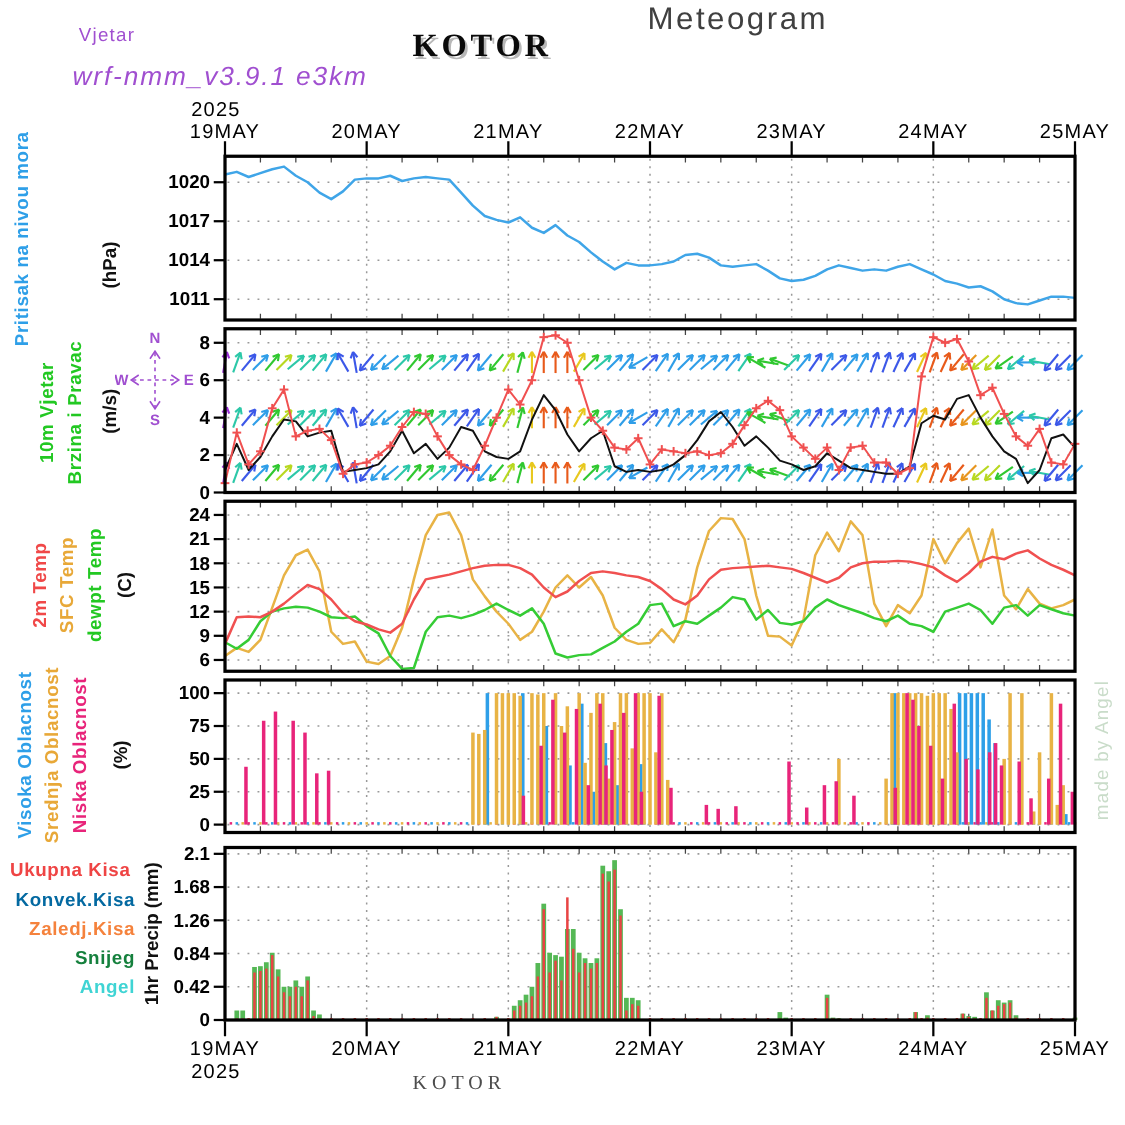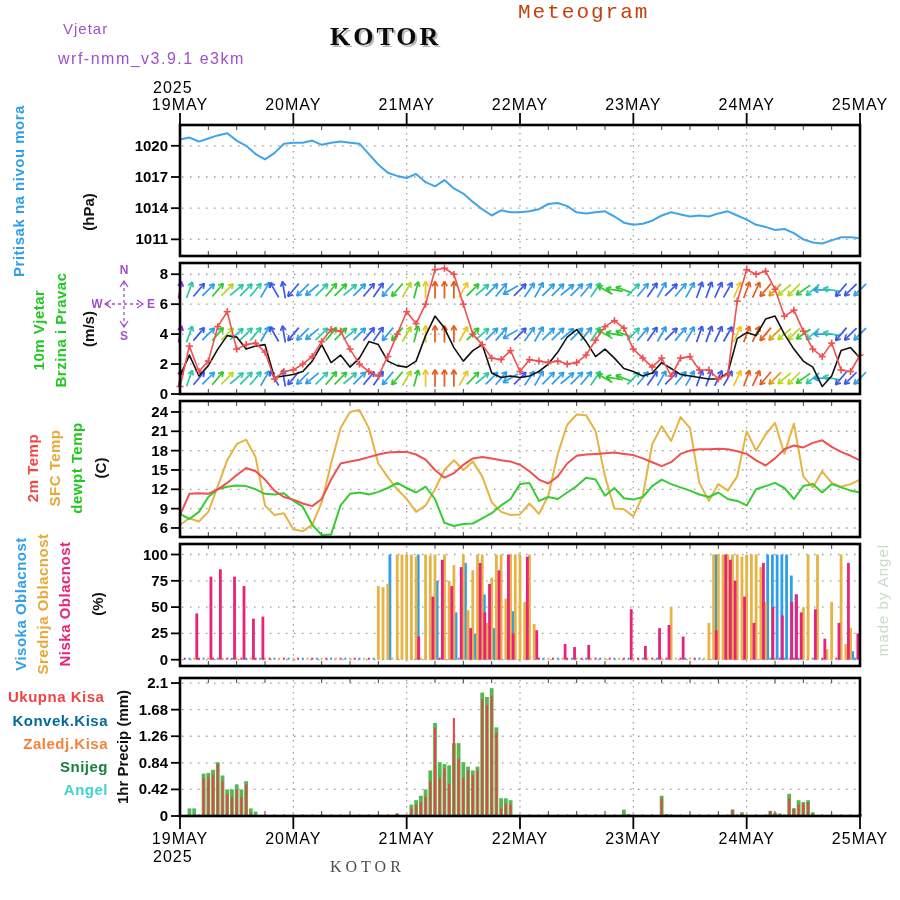--- a/index.html
+++ b/index.html
@@ -3,21 +3,21 @@
 <meta charset="utf-8">
 <style>
   html,body{margin:0;padding:0;background:#fff;}
   .page{position:relative;width:900px;height:900px;background:#ffffff;overflow:hidden;
         font-family:"Liberation Sans",sans-serif;}
   .pos{position:absolute;white-space:nowrap;}
   .vlabel{position:absolute;white-space:nowrap;transform:translate(-50%,-50%) rotate(-90deg);}
   #chart{position:absolute;left:0;top:0;}
   .title-main{font-family:"Liberation Serif",serif;font-weight:bold;font-size:26px;
               letter-spacing:3px;color:#0a0a0a;text-shadow:2px 2px 0 #b8b8b8;}
-  .title-meteo{font-size:21px;letter-spacing:2px;color:#c2410c;font-family:Liberation Mono, monospace;}
+  .title-meteo{font-size:25px;letter-spacing:2px;color:#404040;}
   .purple{color:#a04fd0;}
   .rightblock{text-align:right;font-size:13.5px;line-height:17px;letter-spacing:0.5px;}
   .lab{font-size:15px;font-weight:600;letter-spacing:0.5px;}
   .unit{font-size:15px;font-weight:600;color:#111;}
   .footer{font-family:"Liberation Serif",serif;font-size:16px;letter-spacing:4px;color:#4d4d4d;}
   .wm{color:#c9dcc9;font-size:15px;letter-spacing:1px;}
 </style>
 </head>
 <body>
 
@@ -1593,21 +1593,21 @@
       <rect x="807.0555555555555" y="802.0733944954128" width="2" height="13.9266055045872" fill="#e84444"></rect>
       <rect x="810.8777777777779" y="812.2018348623853" width="3.8" height="3.79816513761466" fill="#55b855"></rect>
       <rect x="811.7777777777778" y="814.1009174311927" width="2" height="1.89908256880733" fill="#e84444"></rect>
       <rect x="858.1" y="814.1009174311927" width="3.8" height="1.89908256880733" fill="#55b855"></rect>
       <rect x="859" y="814.1009174311927" width="2" height="1.89908256880733" fill="#e84444"></rect>
       <rect x="180" y="678" width="680" height="138" fill="none" stroke="#000" stroke-width="2.6"></rect>
     </svg>
 
   <div class="pos title-meteo" style="left:518px;top:1px;">Meteogram</div>
   <div class="pos purple" style="left:63px;top:20px;font-size:15px;letter-spacing:1px;">Vjetar</div>
-  <div class="pos purple" style="left:58px;top:50px;font-size:16px;letter-spacing:1.5px;">wrf-nmm_v3.9.1 e3km</div>
+  <div class="pos purple" style="left:58px;top:50px;font-size:21px;letter-spacing:1.5px;font-style:italic;">wrf-nmm_v3.9.1 e3km</div>
   <div class="pos title-main" style="left:330px;top:22px;">KOTOR</div>
 
   <div class="vlabel lab" style="left:18px;top:191px;color:#2e9fe8;">Pritisak na nivou mora</div>
   <div class="vlabel unit" style="left:88px;top:212px;">(hPa)</div>
 
   <div class="vlabel lab" style="left:38px;top:330px;color:#22c822;">10m Vjetar</div>
   <div class="vlabel lab" style="left:60px;top:330px;color:#22c822;">Brzina i Pravac</div>
   <div class="vlabel unit" style="left:88px;top:329px;">(m/s)</div>
 
   <svg class="pos" style="left:92px;top:262px;" width="64" height="80">

